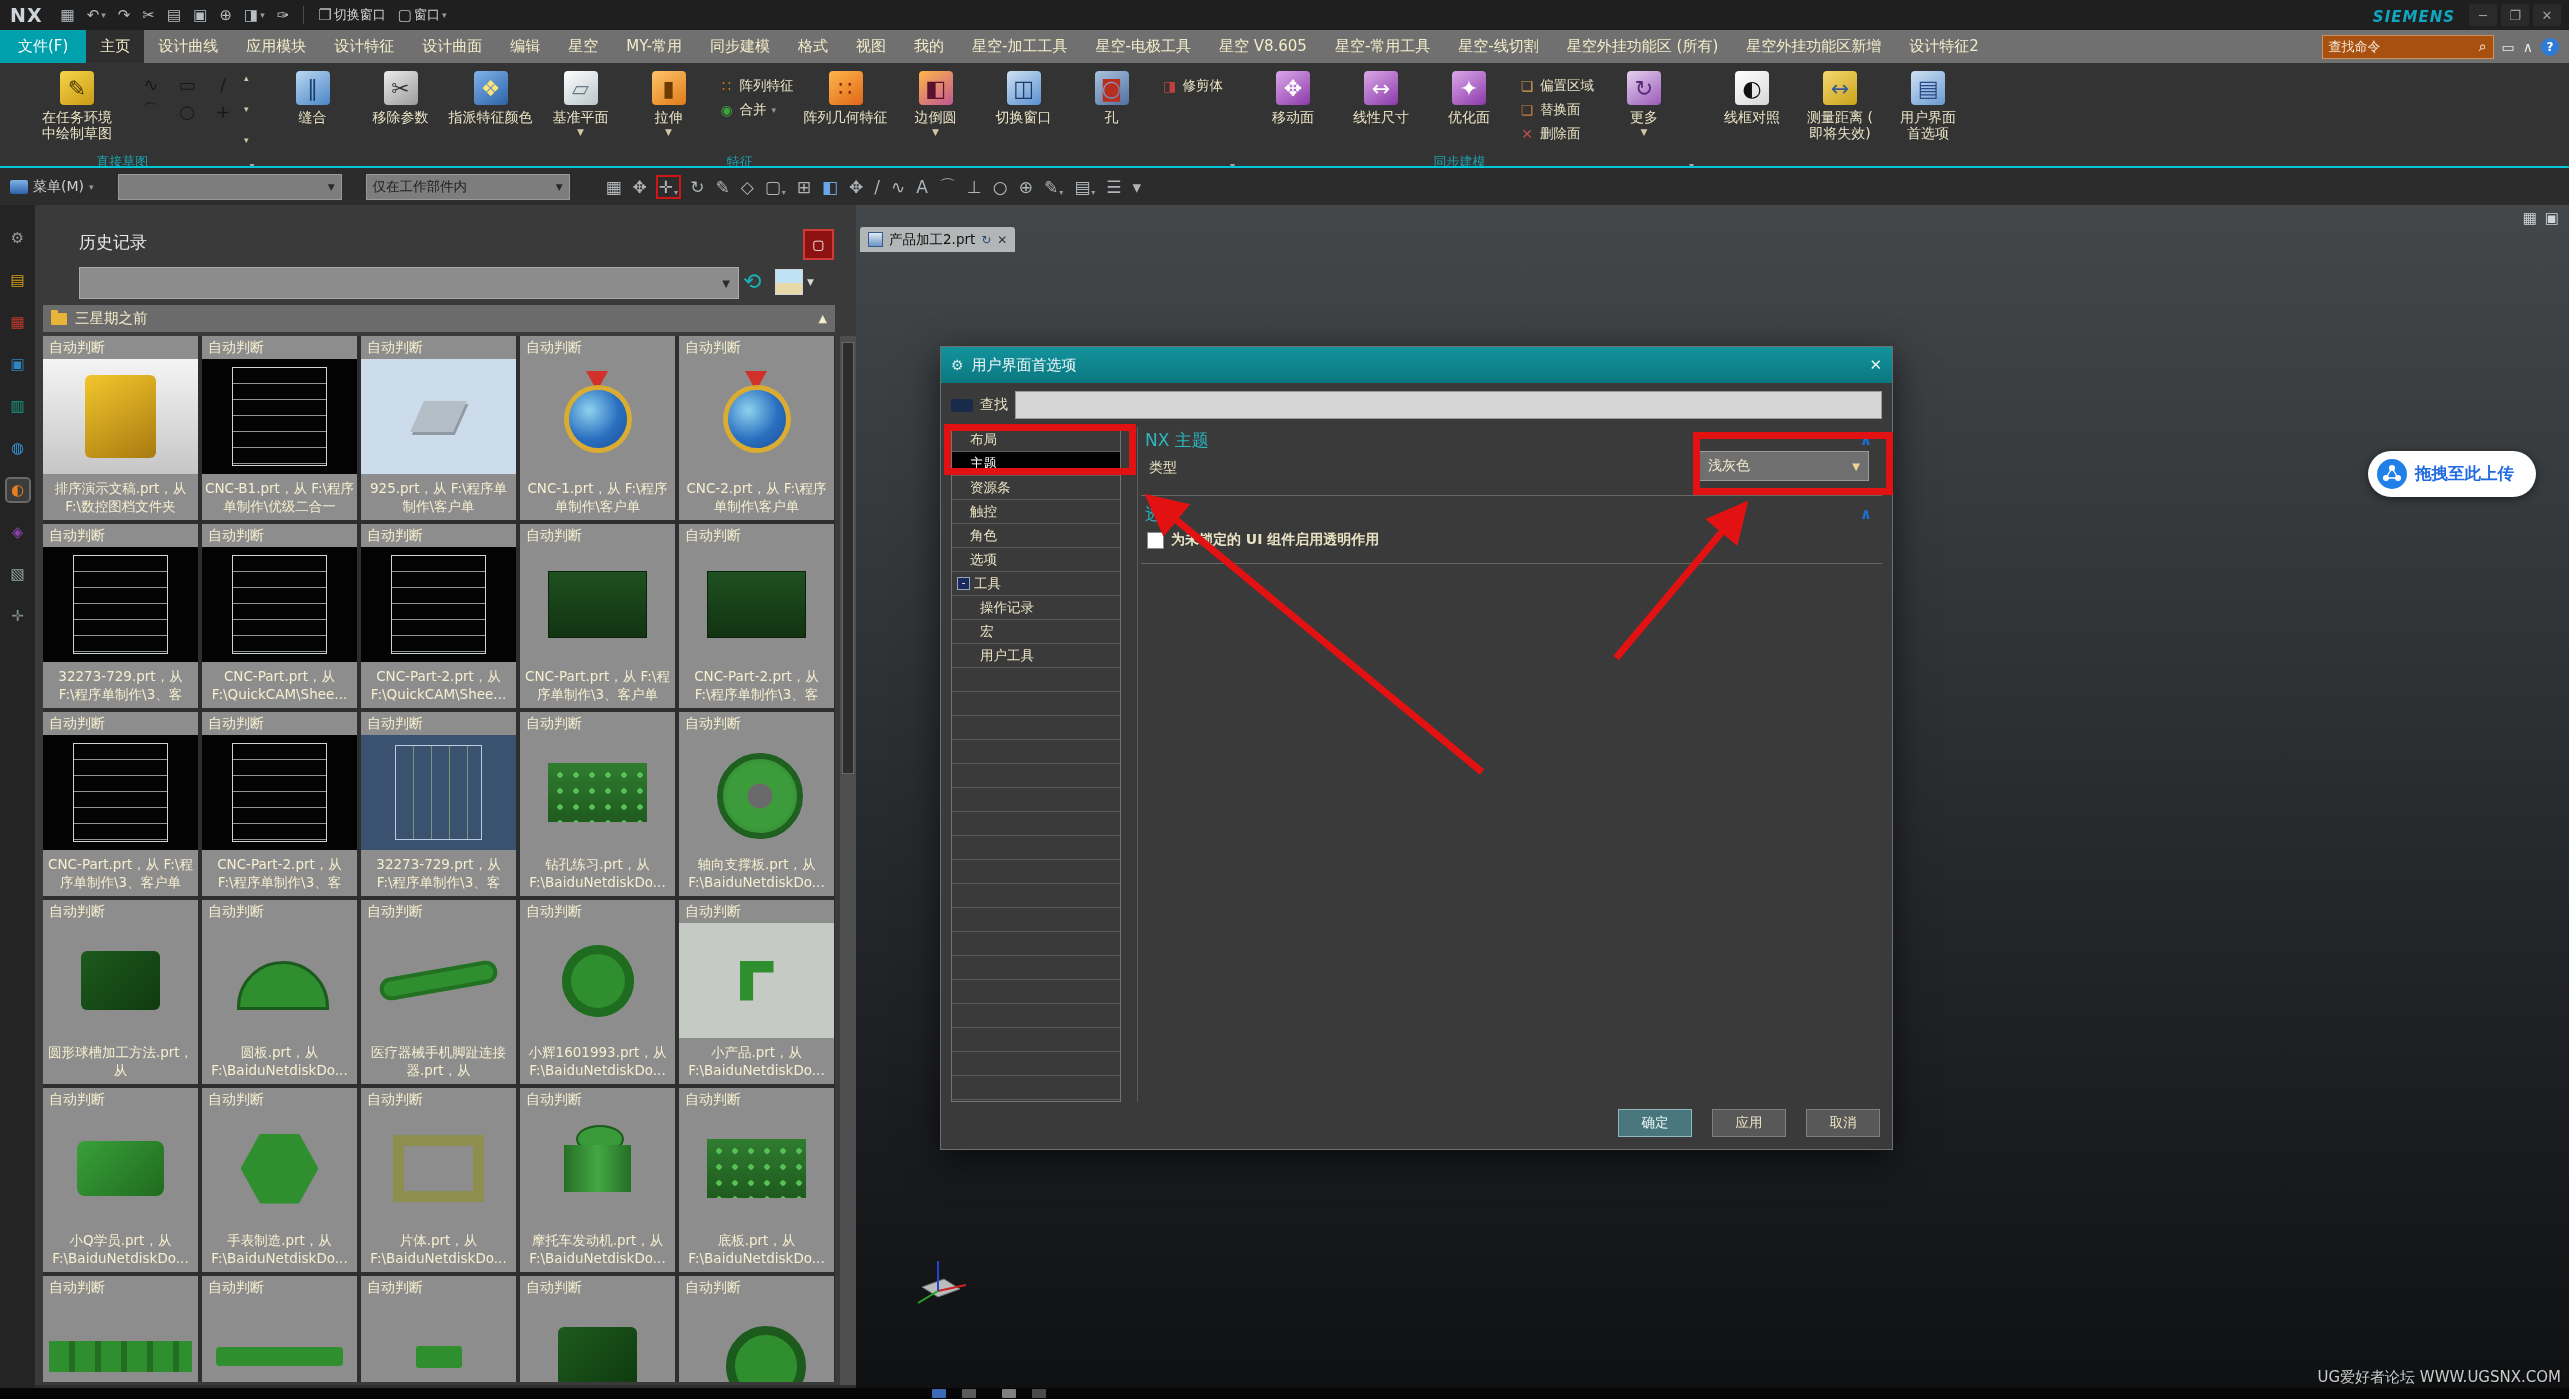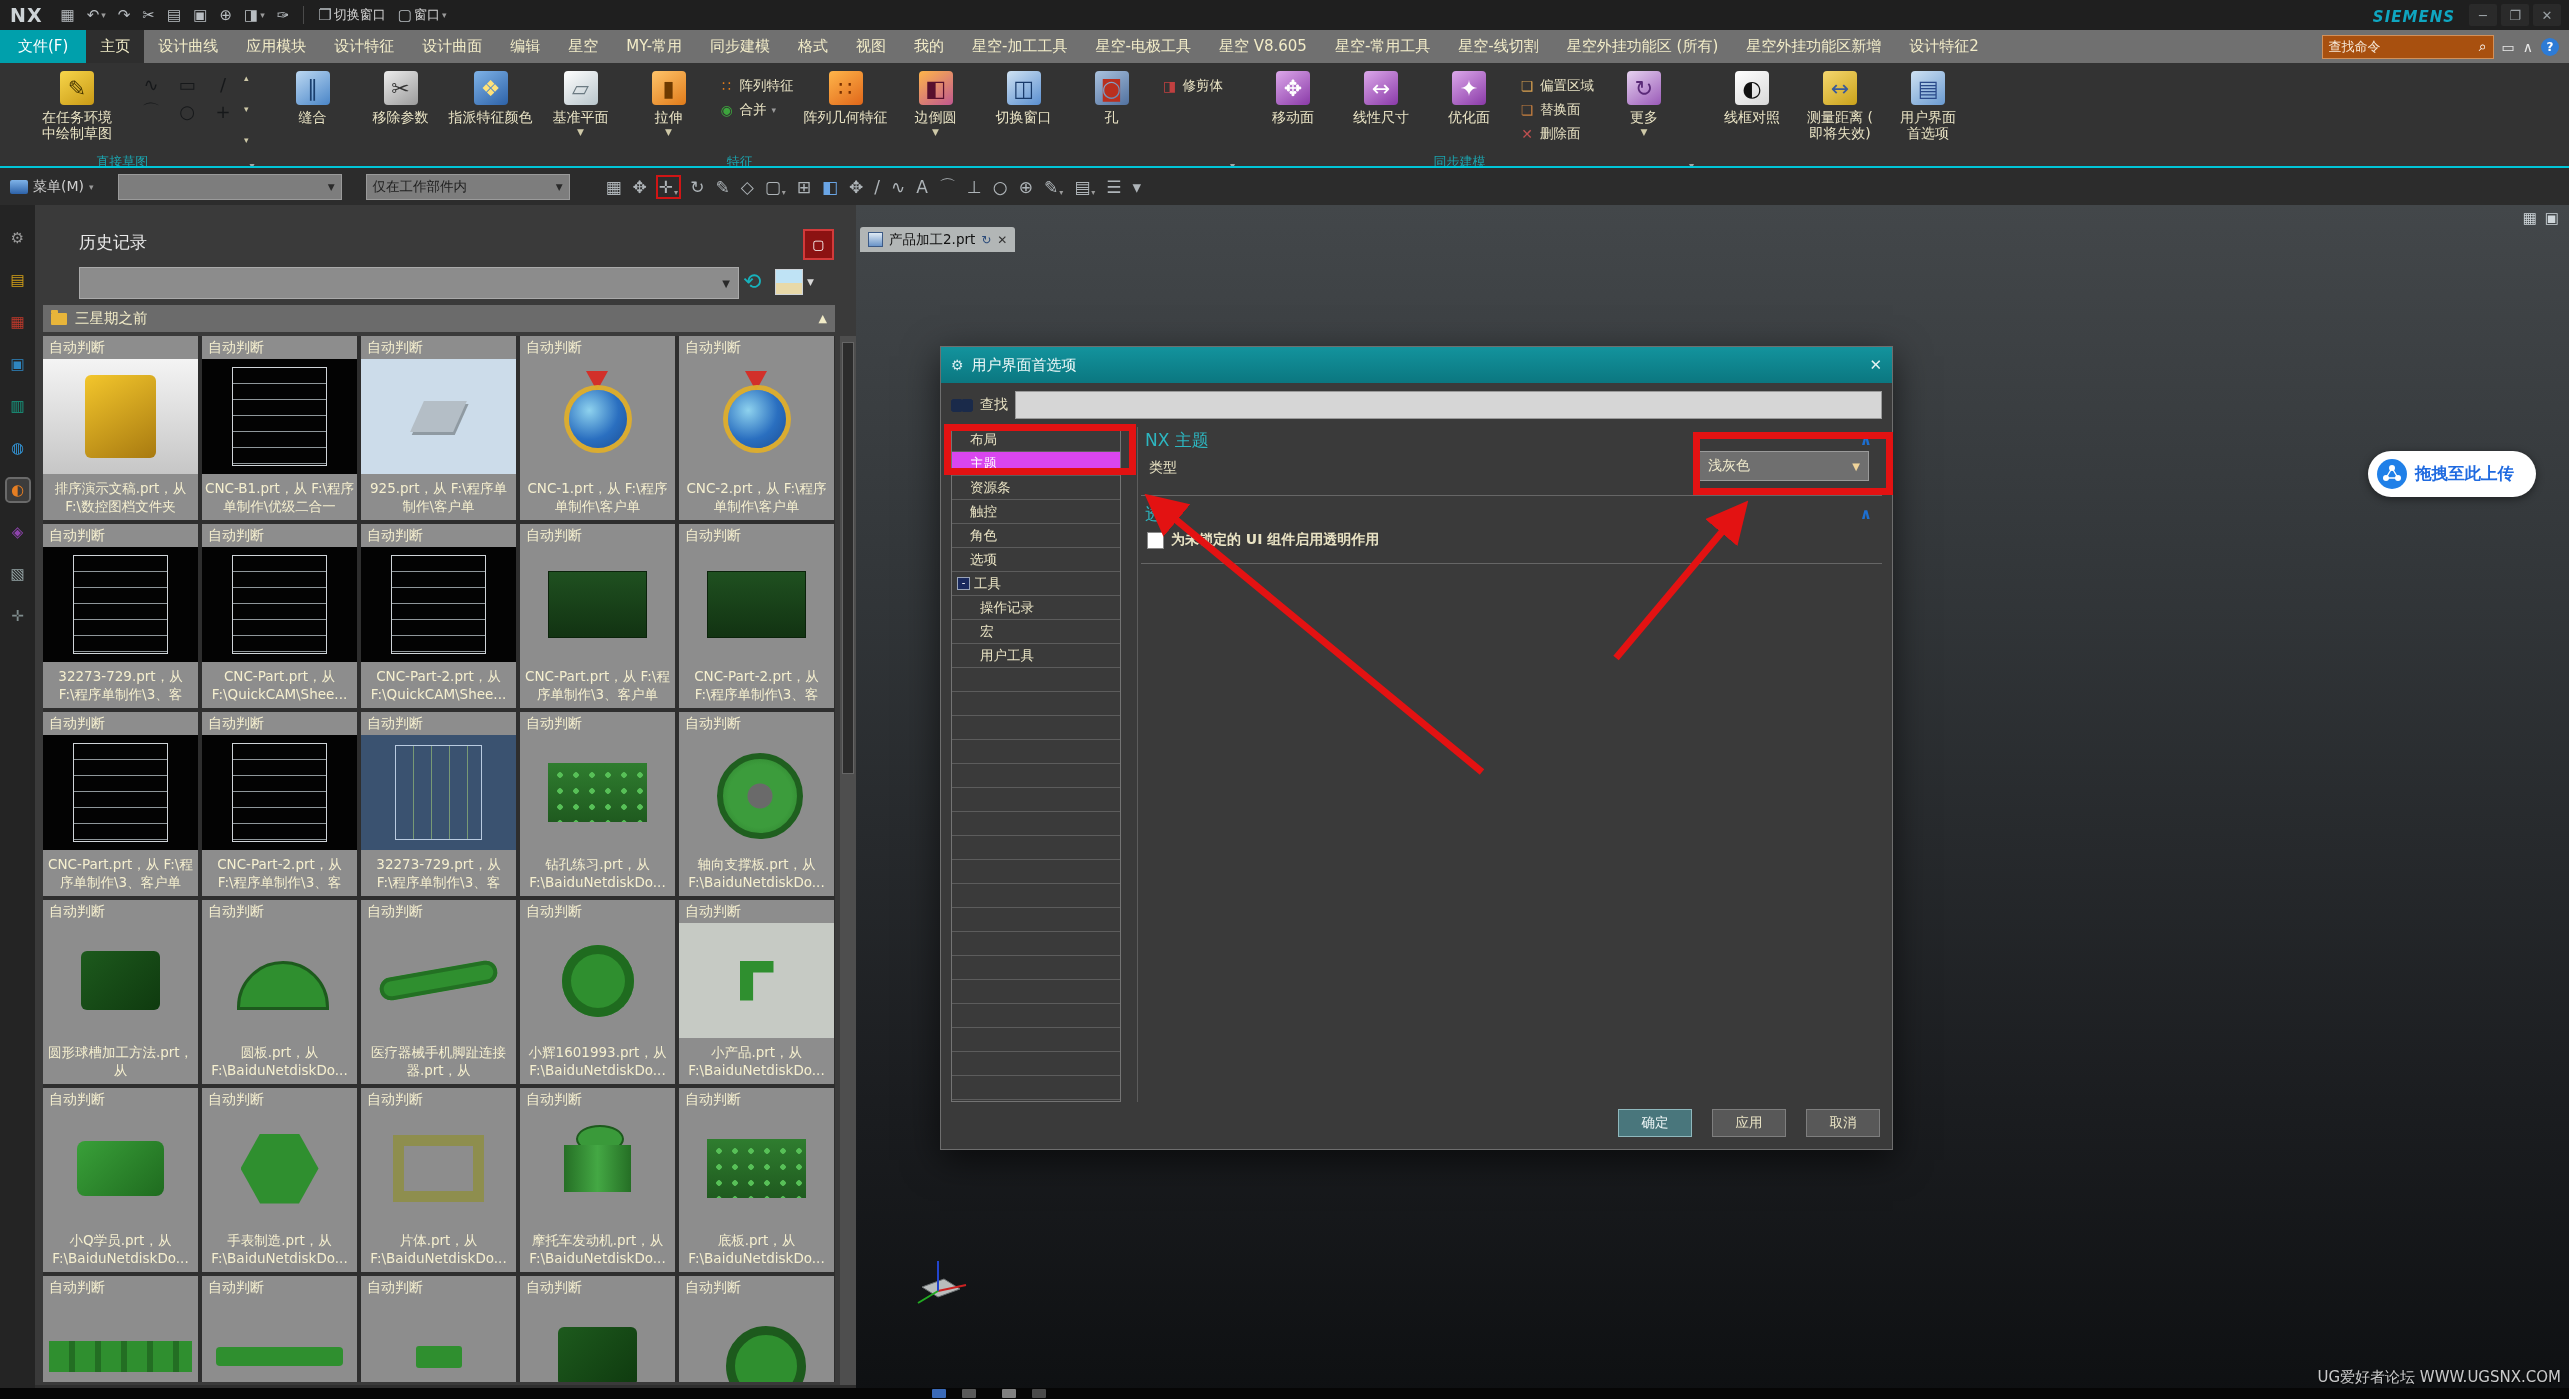--- a/index.html
+++ b/index.html
@@ -176,21 +176,21 @@
   .dlg-title .x{margin-left:auto;font-size:15px;color:#e6f2f2;}
   .dlg-find{position:absolute;left:10px;top:44px;right:10px;height:28px;display:flex;align-items:center;gap:7px;}
   .binoc{width:22px;height:13px;background:
          radial-gradient(circle at 27% 50%,#1a2a4a 42%,transparent 46%),
          radial-gradient(circle at 73% 50%,#1a2a4a 42%,transparent 46%);}
   .dlg-find .flabel{font-size:14px;color:#e9e3c4;}
   .dlg-find .finput{flex:1;height:26px;background:#d6d6d6;border:1px solid #9a9a9a;}
   .tree{position:absolute;left:10px;top:80px;width:170px;height:675px;border:1px solid #747474;background:#3a3a3a;box-sizing:border-box;}
   .trow{height:24px;border-bottom:1px solid #5c5c5c;display:flex;align-items:center;font-size:13.5px;
         color:#e9e3c4;box-sizing:border-box;}
-  .trow.sel{background:#d946ef;color:#fff;}
+  .trow.sel{background:#000000;color:#fff;}
   .texp{width:11px;height:11px;background:#1a2a5e;border:1px solid #9aa4b8;color:#fff;font-size:10px;
         line-height:9px;text-align:center;margin:0 4px 0 5px;}
   .vline{position:absolute;left:196px;top:80px;width:1px;height:675px;background:#5c5c5c;}
   .sechdr{position:absolute;color:#2db6c0;font-size:17px;}
   .chev{position:absolute;color:#1d6fd1;font-weight:bold;font-size:15px;}
   .typelabel{position:absolute;left:208px;top:112px;font-size:14px;color:#e9e3c4;}
   .dropdown{position:absolute;left:758px;top:104px;width:170px;height:30px;background:#6f6f6f;
             border:1px solid #9a9a9a;display:flex;align-items:center;justify-content:space-between;
             padding:0 8px;box-sizing:border-box;font-size:14px;color:#f0eacc;}
   .dropdown .ar{font-size:10px;color:#f0d49a;}

